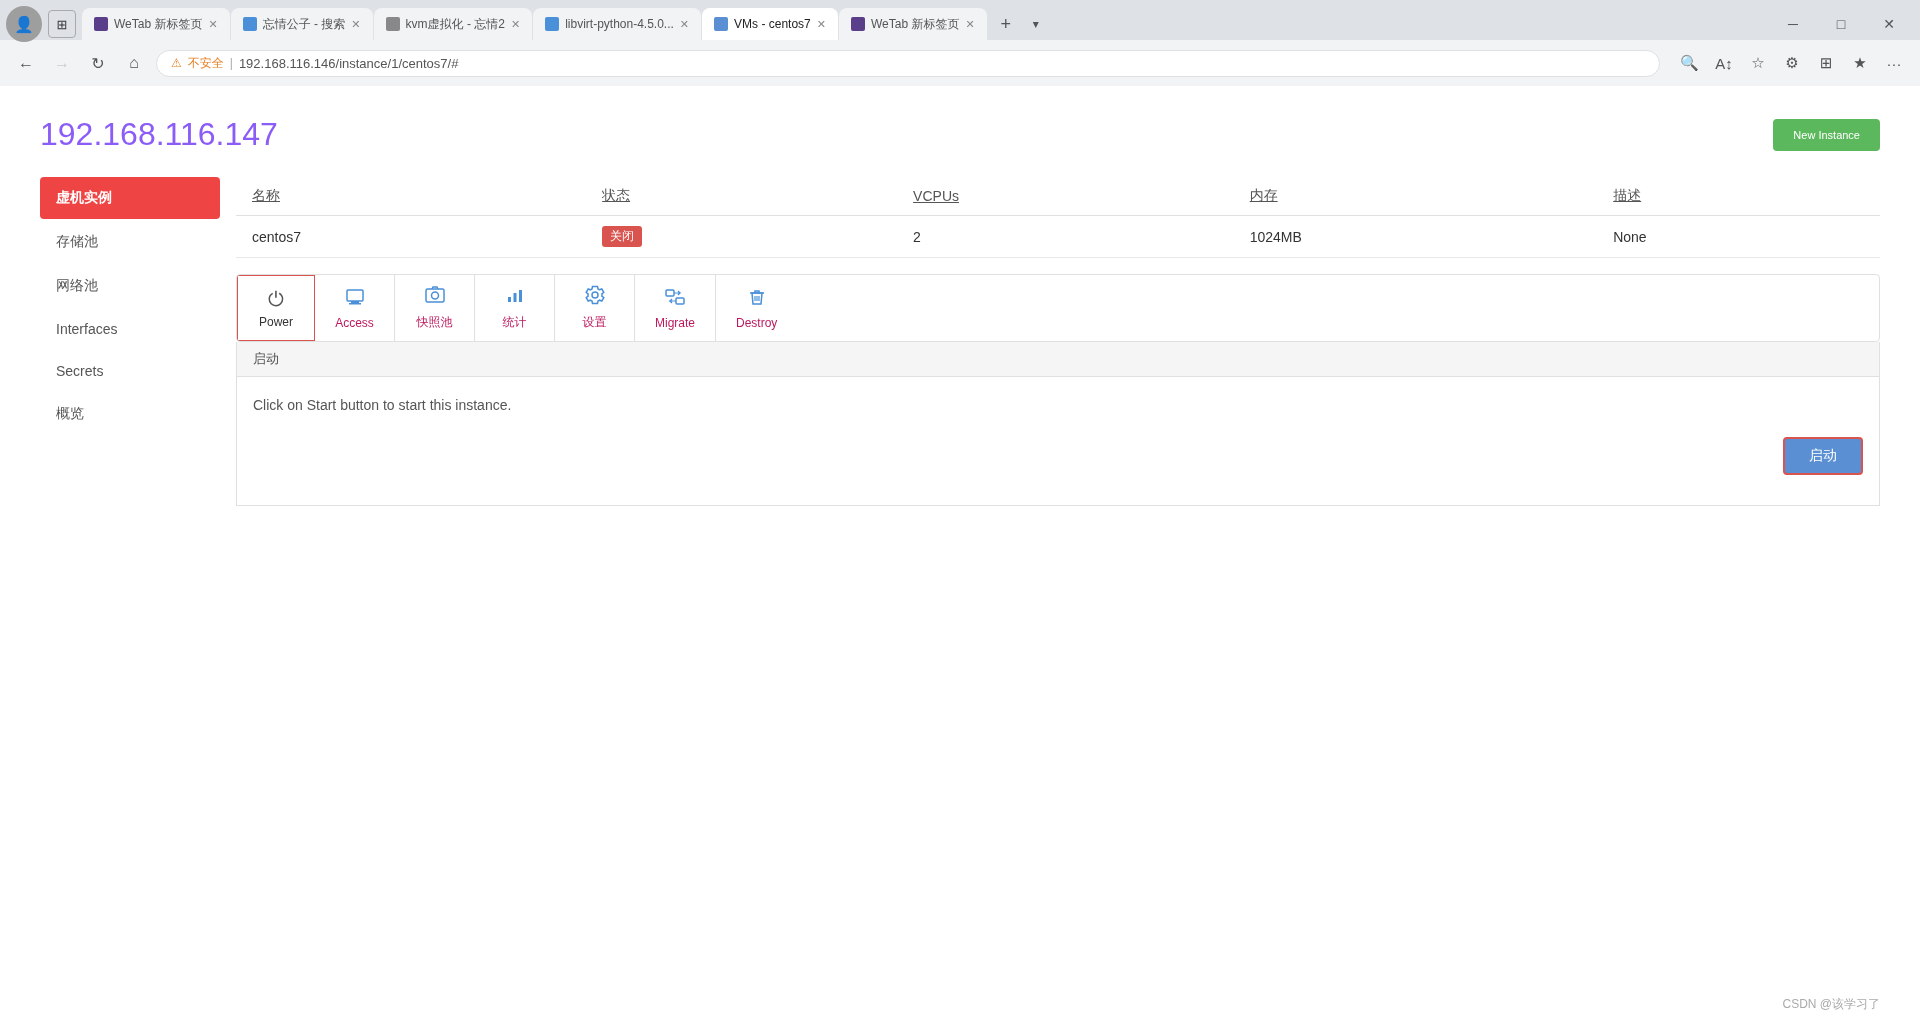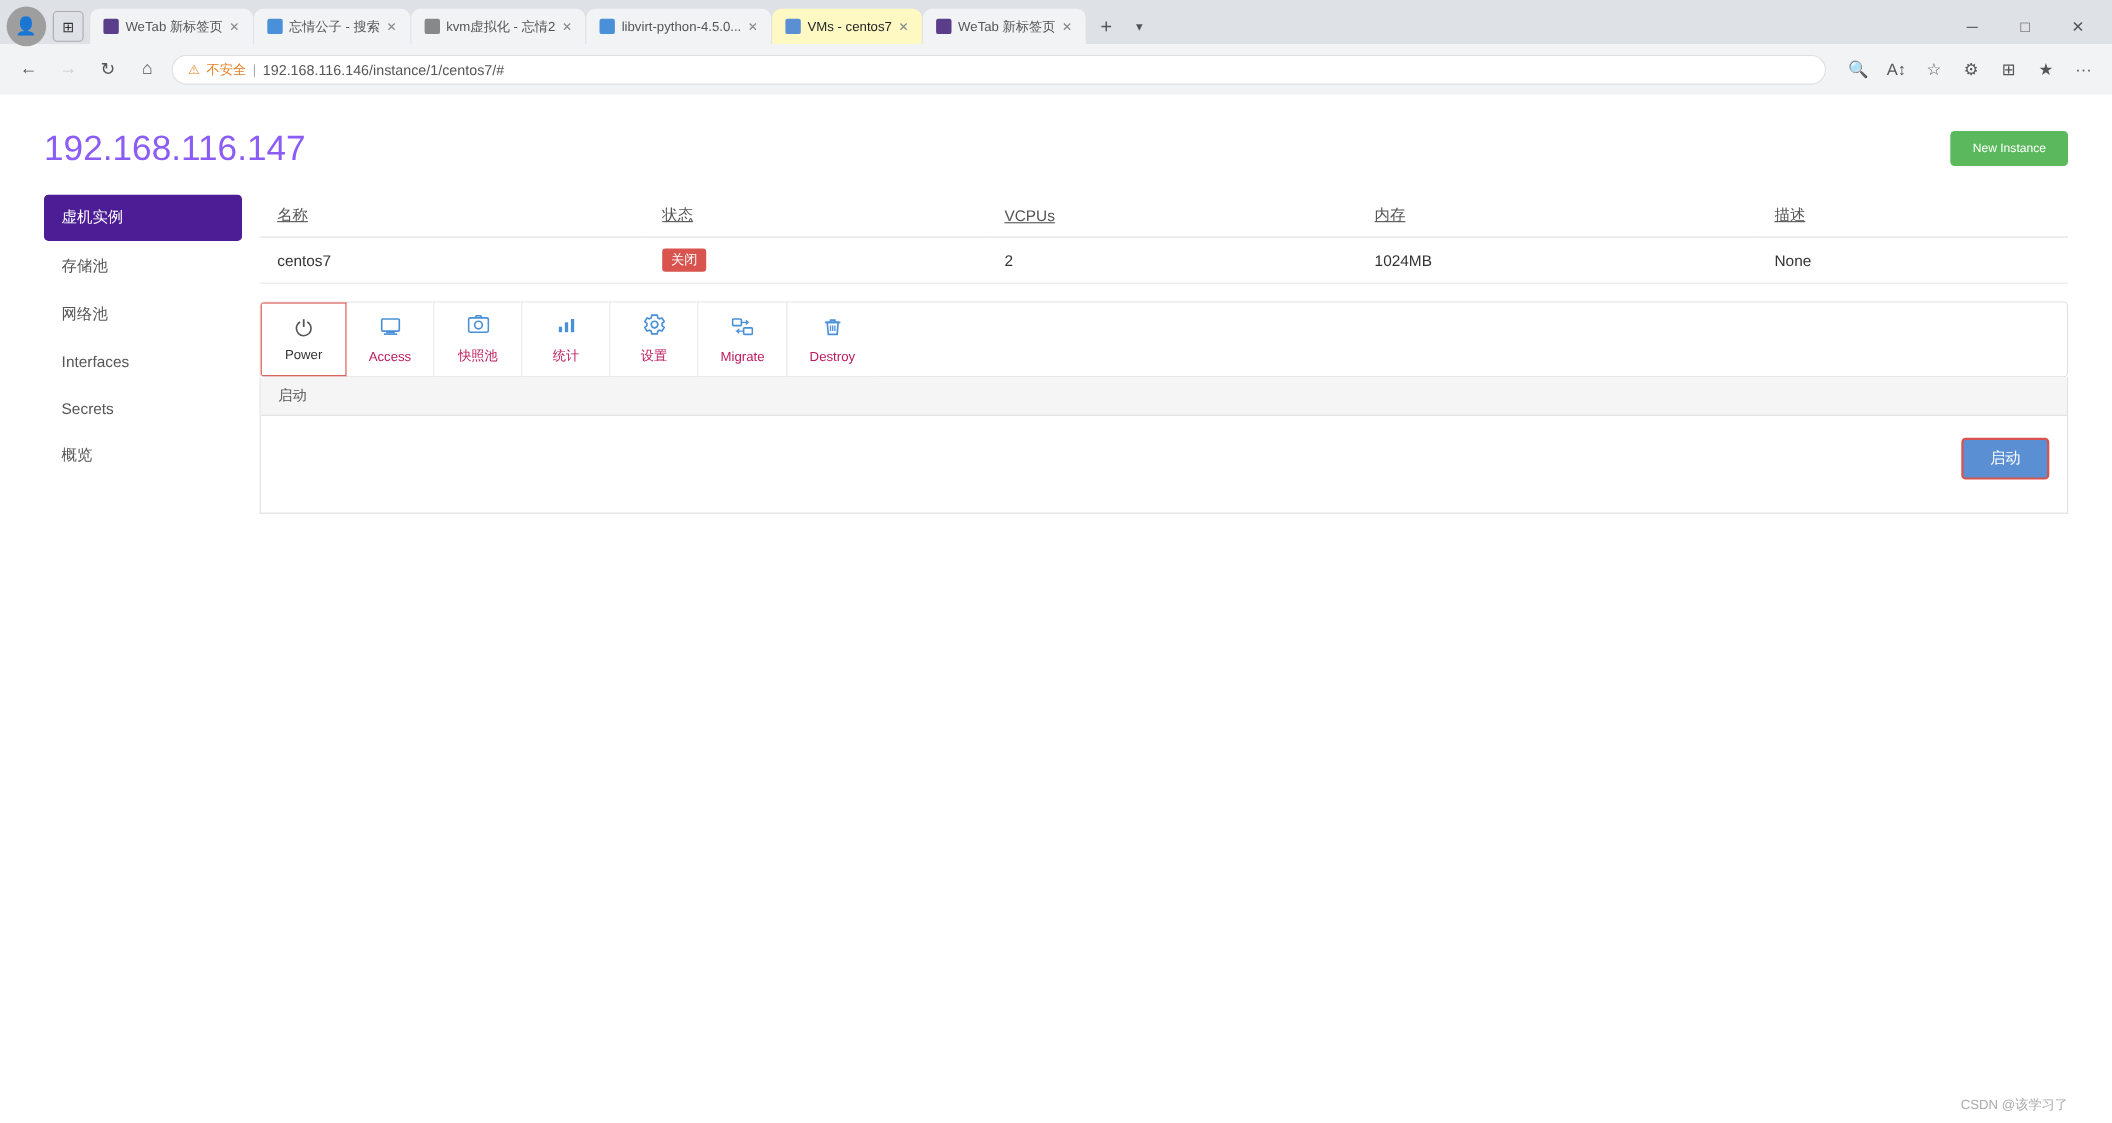--- a/index.html
+++ b/index.html
@@ -1,19 +1,19 @@
 <!DOCTYPE html>
 <html><head>
   <meta charset="utf-8">
   <style>
     * { margin: 0; padding: 0; box-sizing: border-box; }
     body { font-family: 'Microsoft YaHei', Arial, sans-serif; background: #fff; font-size: 14px; color: #333; overflow-x: hidden; }
     .tab-bar { display: flex; align-items: center; background: #dee1e6; padding: 8px 0 0 0; height: 40px; }
     .tab { display: flex; align-items: center; padding: 0 12px; height: 32px; background: #f1f3f4; border-radius: 8px 8px 0 0; font-size: 12px; color: #555; max-width: 200px; overflow: hidden; white-space: nowrap; text-overflow: ellipsis; margin-right: 1px; cursor: pointer; }
-    .tab.active { background: #fef9c3; color: #222; }
+    .tab.active { background: #ffffff; color: #222; }
     .tab .tab-icon { width: 14px; height: 14px; margin-right: 6px; background: #888; border-radius: 2px; flex-shrink: 0; }
     .tab .tab-close { margin-left: 6px; color: #888; font-size: 11px; cursor: pointer; }
     .tab .tab-label { overflow: hidden; text-overflow: ellipsis; white-space: nowrap; }
 
     .address-bar-row { display: flex; align-items: center; background: #f1f3f4; padding: 6px 12px; gap: 8px; height: 46px; }
     .nav-btn { width: 28px; height: 28px; border-radius: 50%; display: flex; align-items: center; justify-content: center; color: #555; font-size: 16px; cursor: pointer; }
     .address-box { flex: 1; display: flex; align-items: center; background: #fff; border-radius: 20px; padding: 4px 14px; font-size: 13px; color: #333; border: 1px solid #e0e0e0; gap: 6px; }
     .address-lock { color: #e67e22; font-size: 12px; }
     .address-text { color: #555; }
     .browser-actions { display: flex; align-items: center; gap: 6px; margin-left: 8px; }
@@ -27,21 +27,21 @@
     .top-nav-right { margin-left: auto; color: #d4c5f5; font-size: 14px; cursor: pointer; }
 
     .page-content { padding: 30px 40px; }
     .page-header { display: flex; align-items: center; margin-bottom: 24px; }
     .page-ip { color: #8b5cf6; font-size: 32px; font-weight: 400; }
     .new-instance-btn { margin-left: auto; background: #5cb85c; color: #fff; border: none; padding: 10px 20px; border-radius: 4px; font-size: 11px; cursor: pointer; }
 
     .main-layout { display: flex; gap: 0; }
     .sidebar { width: 180px; flex-shrink: 0; }
     .sidebar-item { padding: 12px 16px; cursor: pointer; color: #555; font-size: 14px; border-radius: 4px; margin-bottom: 2px; }
-    .sidebar-item.active { background: #4c1d95; color: #fff; }
+    .sidebar-item.active { background: #ef4444; color: #fff; font-weight: bold; }
 
     .content-area { flex: 1; margin-left: 16px; }
     .vm-table { width: 100%; border-collapse: collapse; margin-bottom: 16px; }
     .vm-table th { text-align: left; padding: 10px 16px; font-weight: 500; color: #555; border-bottom: 1px solid #e0e0e0; text-decoration: underline; }
     .vm-table td { padding: 10px 16px; border-bottom: 1px solid #e8e8e8; }
     .status-badge { background: #d9534f; color: #fff; padding: 2px 8px; border-radius: 3px; font-size: 12px; display: inline-block; }
 
     .action-tabs { display: flex; border: 1px solid #e0e0e0; border-radius: 4px; overflow: hidden; margin-bottom: 0; }
     .action-tab { display: flex; flex-direction: column; align-items: center; justify-content: center; padding: 10px 20px; cursor: pointer; color: #be185d; font-size: 12px; gap: 4px; min-width: 80px; background: #fff; border-right: 1px solid #e0e0e0; }
     .action-tab:last-child { border-right: none; }
@@ -256,20 +256,21 @@
             </span>
             <span>Destroy</span>
           </div>
         </div>
 
         <div class="panel">
           <div class="panel-header">
             <span class="panel-header-tag">启动</span>
           </div>
           <div class="panel-body">
+            <p class="panel-info-text">Click on Start button to start this instance.</p>
             <div class="panel-actions">
               <button class="start-btn">启动</button>
             </div>
           </div>
         </div>
       </div>
     </div>
   </div>
 </div>
 

